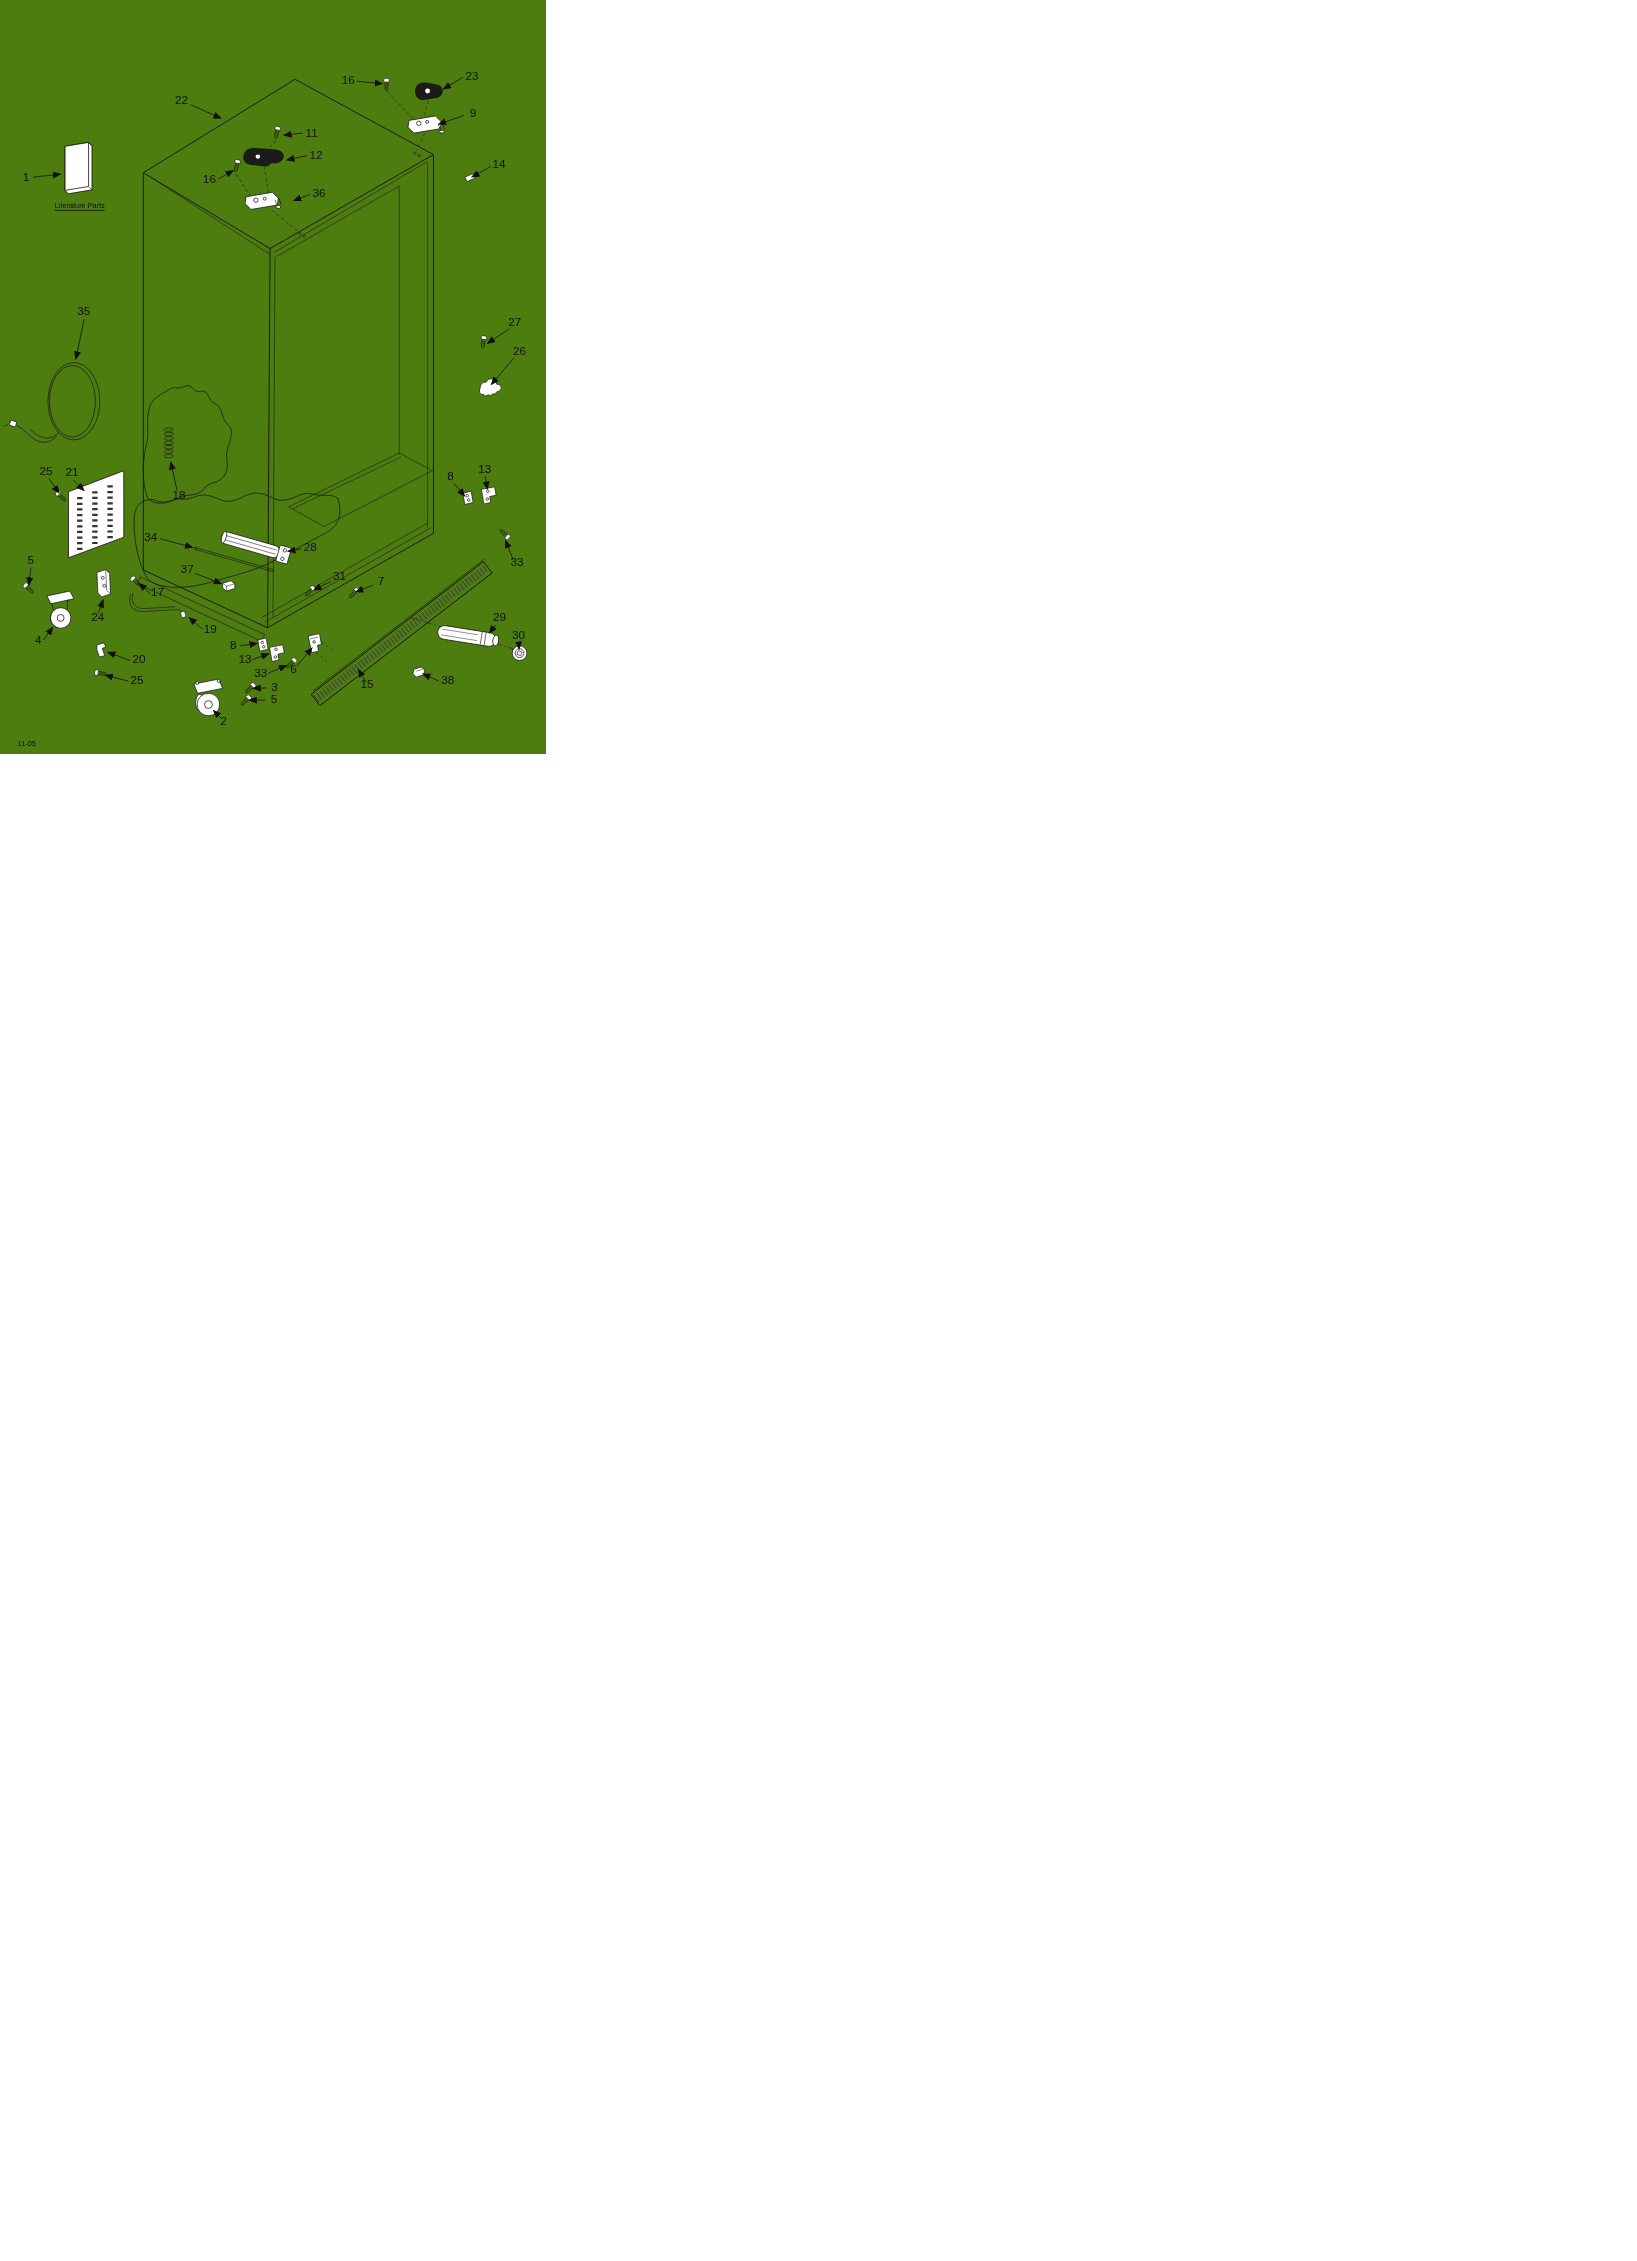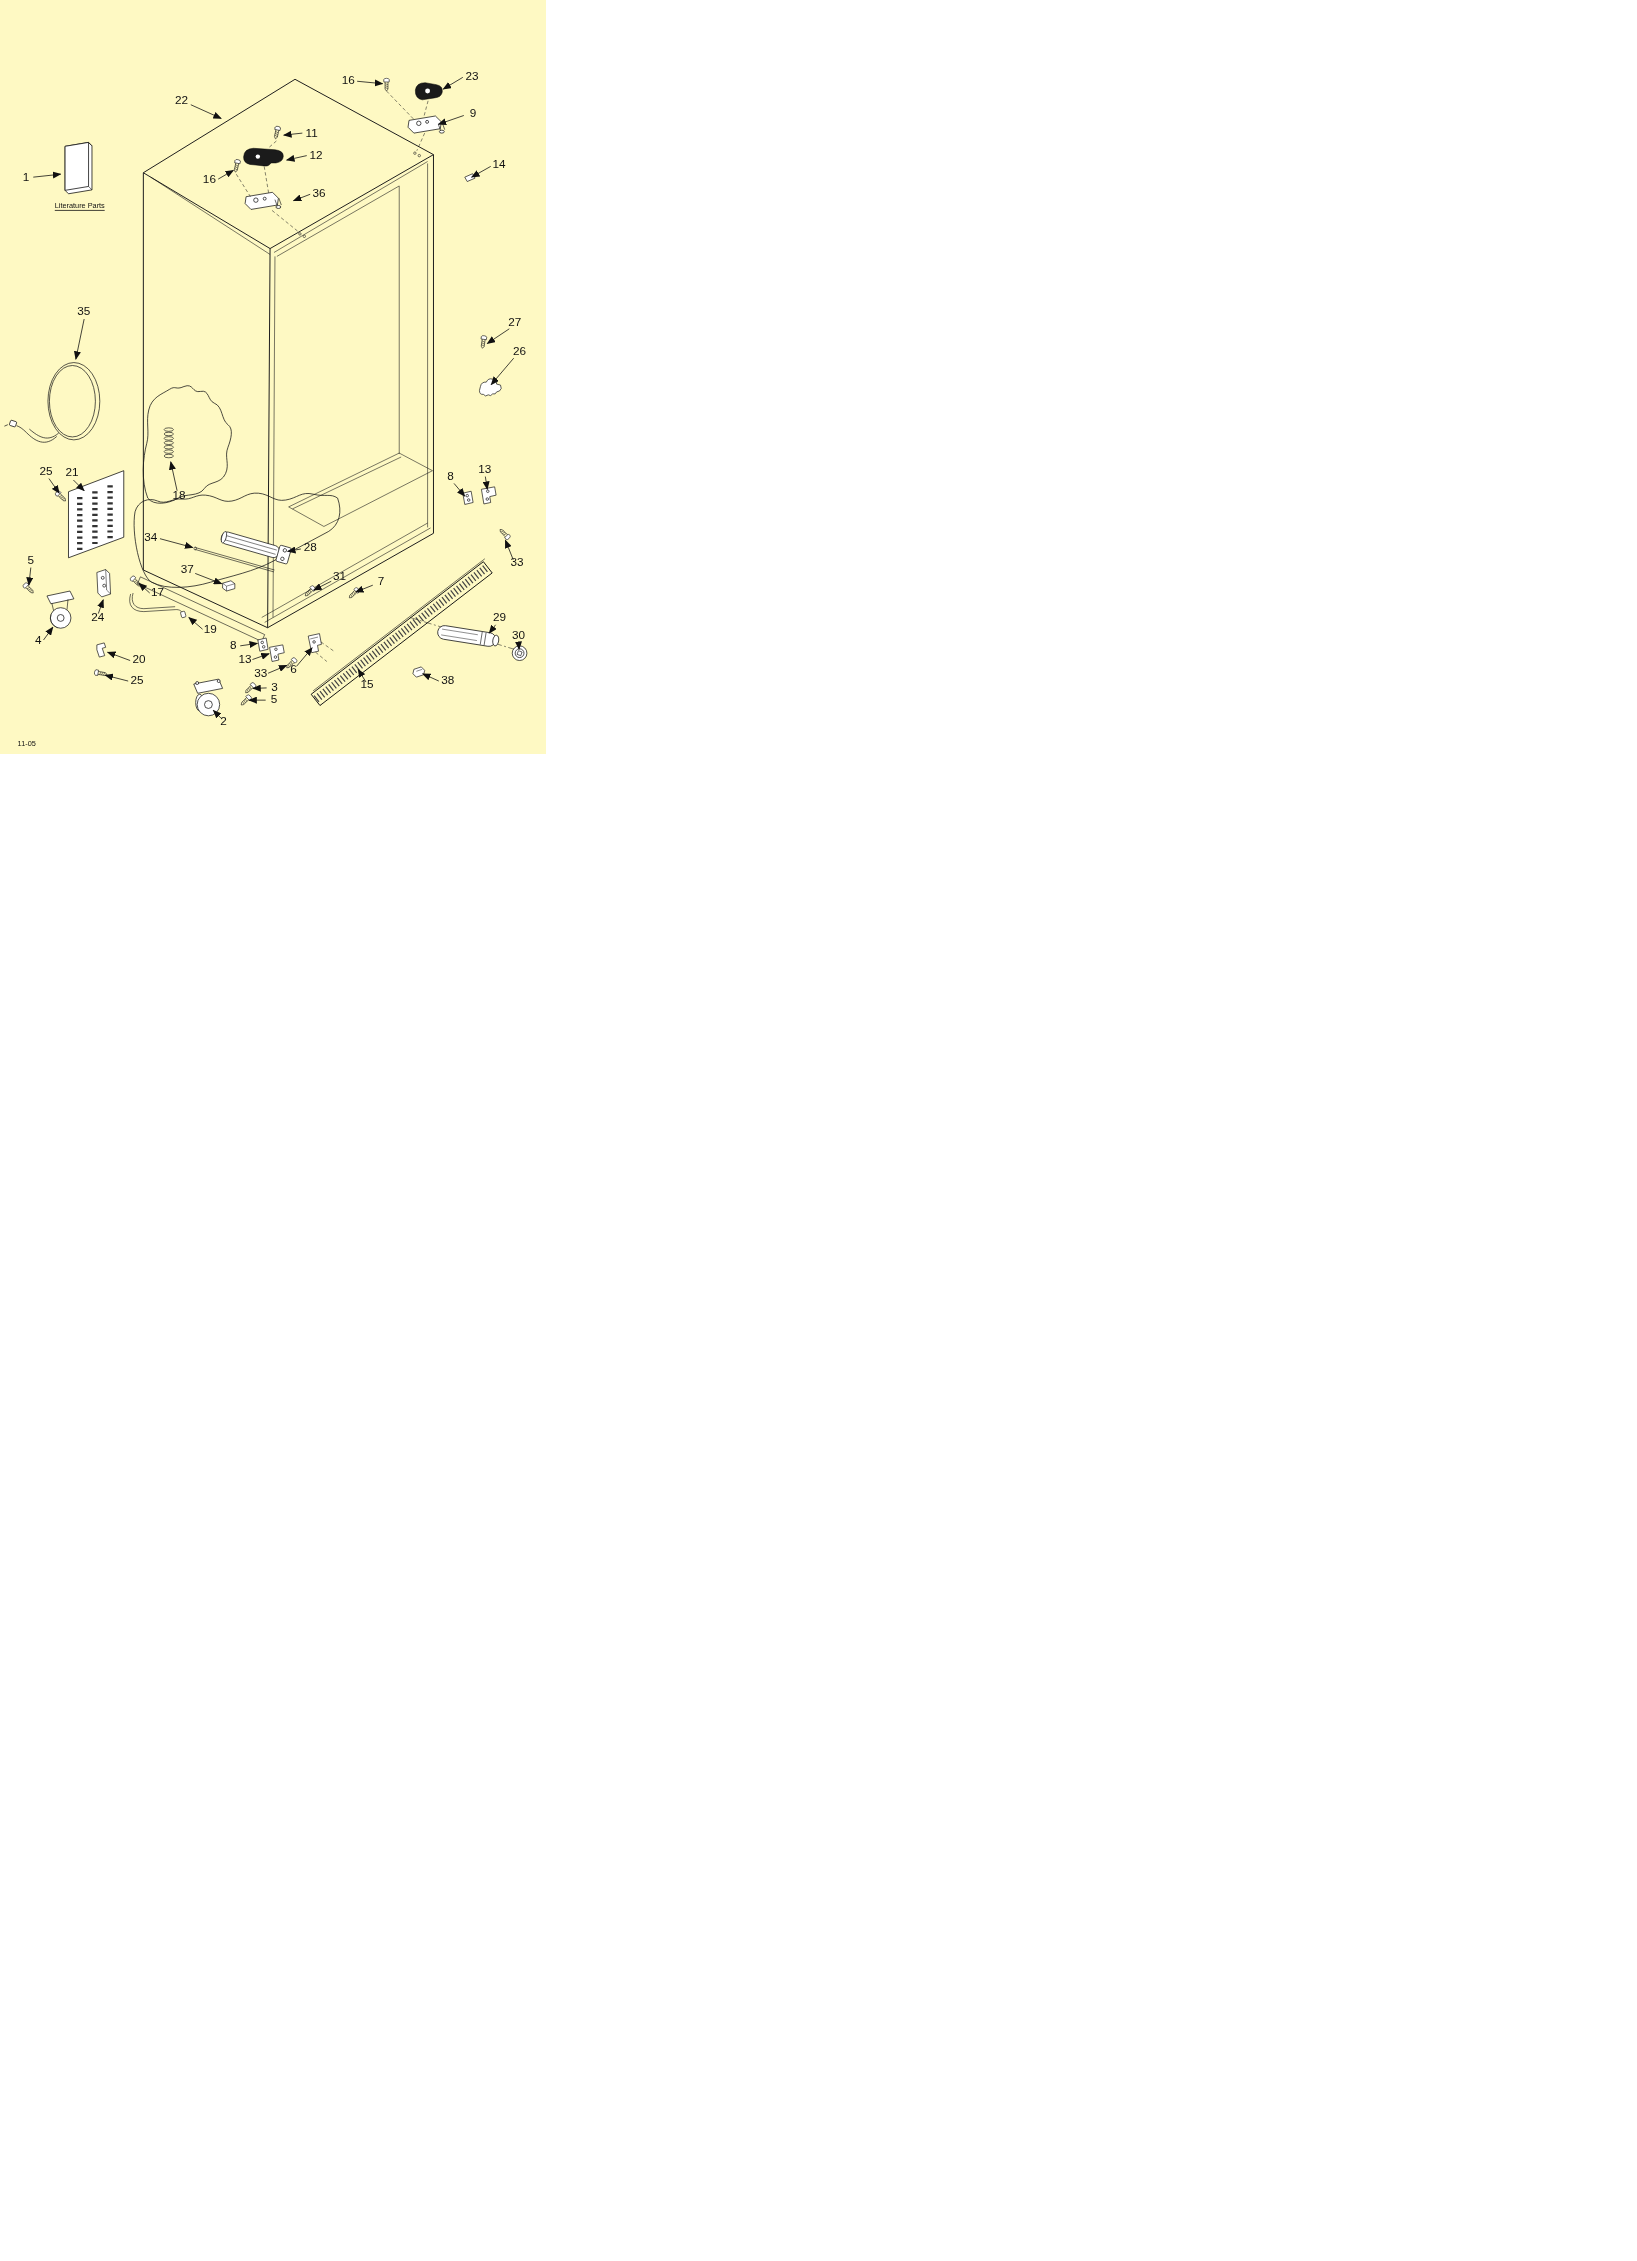--- a/index.html
+++ b/index.html
@@ -1,16 +1,16 @@
 <!DOCTYPE html>
 <html style="font-size:7.8px"><head>
 <meta charset="utf-8">
 <style>
   html,body{margin:0;padding:0;background:#fff;}
-  .page{position:relative;width:546px;height:754px;background:#fef9c3;overflow:hidden;
+  .page{position:relative;width:546px;height:754px;background:#4d7c0f;overflow:hidden;
         font-family:"Liberation Sans", sans-serif;text-align:center;}
   svg{display:block;}
   .callout{font-family:"Liberation Sans", sans-serif;font-size:24px;font-weight:400;fill:#111;}
   .small-label{font-family:"Liberation Sans", sans-serif;font-size:15px;font-weight:400;fill:#111;}
   .ln{stroke:#1a1a1a;fill:none;}
 </style>
 </head>
 <body>
 
 <div class="page">

